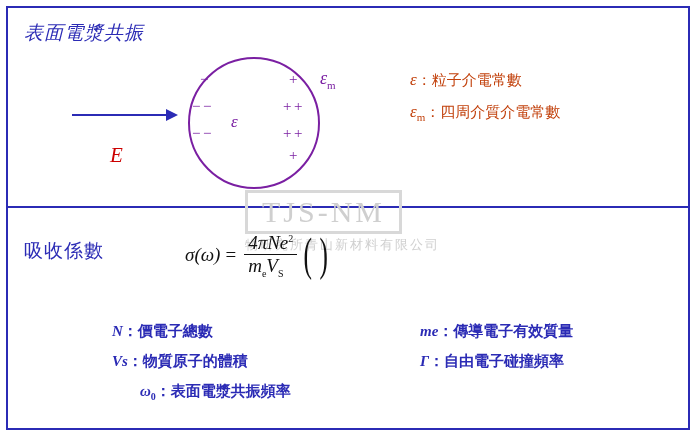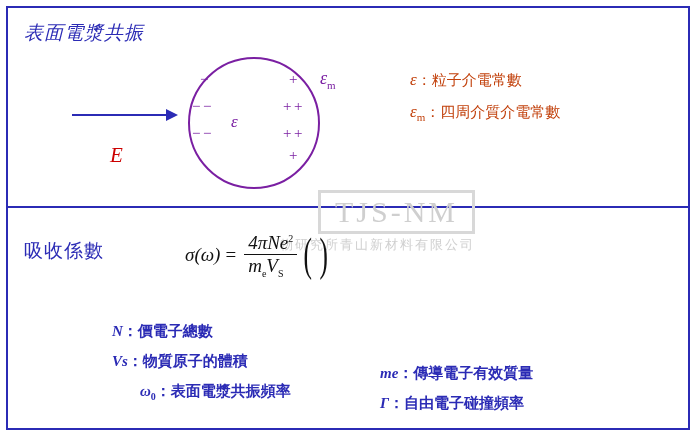--- a/index.html
+++ b/index.html
@@ -150,21 +150,21 @@
     font-size: 11px;
     font-style: normal;
   }
 
   
   .watermark {
     position: absolute;
     left: 245px;
     top: 190px;
     width: 230px;
-    text-align: right;
+    text-align: left;
     pointer-events: none;
   }
   .wm-box {
     display: inline-block;
     border: 3px solid #d8d8d8;
     padding: 2px 14px;
     color: #cfcfcf;
     font-size: 30px;
     letter-spacing: 3px;
     font-family: "Liberation Serif", serif;
@@ -228,23 +228,22 @@
     position: relative;
     height: 30px;
   }
   .lb-col-l {
     position: absolute;
     left: 112px;
     white-space: nowrap;
   }
   .lb-col-r {
     position: absolute;
-    left: 380px;
-    white-space: nowrap;
-    margin-top: 42px;
+    left: 420px;
+    white-space: nowrap;
   }
   .lb-center {
     position: absolute;
     left: 140px;
     white-space: nowrap;
   }
   .sym-b {
     font-family: "Liberation Serif", serif;
     font-style: italic;
   }

